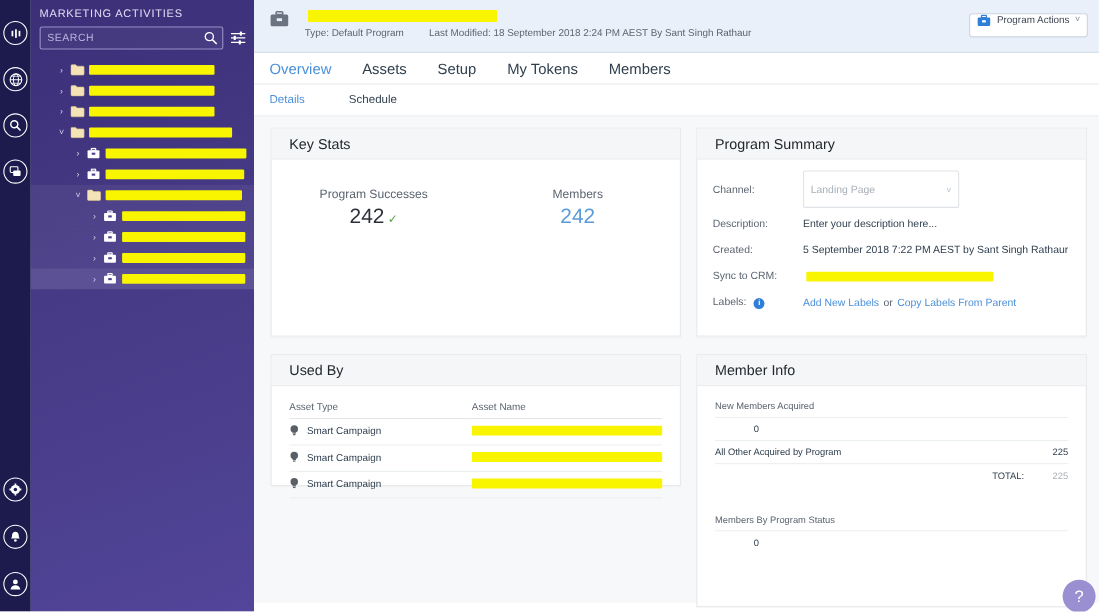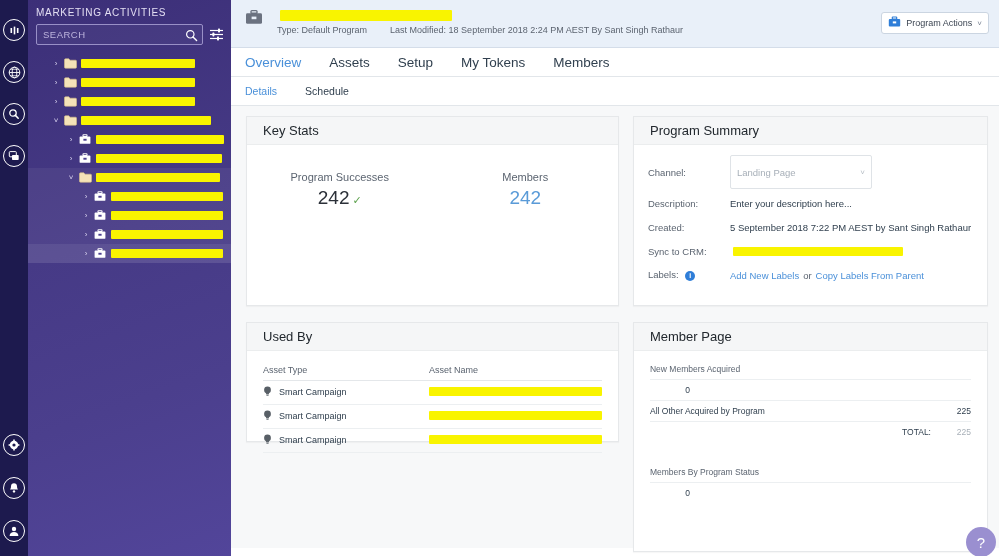--- a/index.html
+++ b/index.html
@@ -83,34 +83,34 @@
     border-bottom: 1px solid #d4dde9; padding: 7px 0 0 14px;
   }
   .ph-icon { position: absolute; left: 14px; top: 9px; color: #6b7280; }
   .ph-title { margin-left: 32px; height: 13px; }
   .ph-meta { margin-left: 32px; margin-top: 5px; font-size: 9px; color: #5c6470; }
   .ph-meta .sep { display: inline-block; width: 18px; }
 
   .pa-btn {
     position: absolute; right: 10px; top: 12px; height: 22px;
     min-width: 99px; background: #ffffff; border: 1px solid #cbd5e1;
-    border-radius: 3px; display: flex; align-items: center; gap: 5px;
+    border-radius: 3px; display: flex; align-items: flex-start; gap: 5px;
     padding: 0 6px; font-size: 9px; color: #3d4653; cursor: pointer;
   }
   .pa-btn .chev { margin-left: auto; color: #7b8494; font-size: 8px; }
 
   .tabs {
     height: 29px; border-bottom: 1px solid #e2e6ea;
     display: flex; align-items: center; padding-left: 14px; gap: 28px;
   }
   .tab { font-size: 13.5px; color: #31404f; cursor: pointer; }
   .tab.active { color: #4a90d9; }
   .subtabs {
     height: 29px; border-bottom: 1px solid #e2e6ea;
-    display: flex; align-items: center; padding-left: 14px; gap: 28px;
+    display: flex; align-items: center; padding-left: 14px; gap: 40px;
     background: #fff;
   }
   .subtab { font-size: 10.5px; color: #31404f; cursor: pointer; }
   .subtab.active { color: #4a90d9; }
 
   .content { position: relative; background: #f7f8f9; height: 442px; padding: 10px 11px 0 15px; }
   .panel-row { display: flex; gap: 14px; }
   .panel {
     background: #ffffff; border: 1px solid #e6e8ea;
     box-shadow: 0 1px 1px rgba(0,0,0,0.03);
@@ -518,21 +518,21 @@
                           <rect x="3.4" y="8.6" width="2.2" height="1.1" fill="#585f66"></rect>
                         </svg></span><span>Smart Campaign</span></td>
                     <td><span class="redact" style="width: 173px; margin-left: 0px;"></span></td>
                   </tr>
                 </tbody>
             </table>
           </div>
         </div>
 
         <div class="panel" style="width:356px; height:230px;">
-          <div class="panel-hd">Member Page</div>
+          <div class="panel-hd">Member Info</div>
           <div class="panel-body" style="padding:10px 16px 0 16px;">
             <div class="mi-sec">New Members Acquired</div>
             <div id="mi-rows-1">
                 <div class="mi-row">
                   <span class="num">0</span>
                 </div>
                 <div class="mi-row">
                   <span class="name">All Other Acquired by Program</span>
                   <span class="num">225</span>
                 </div>

